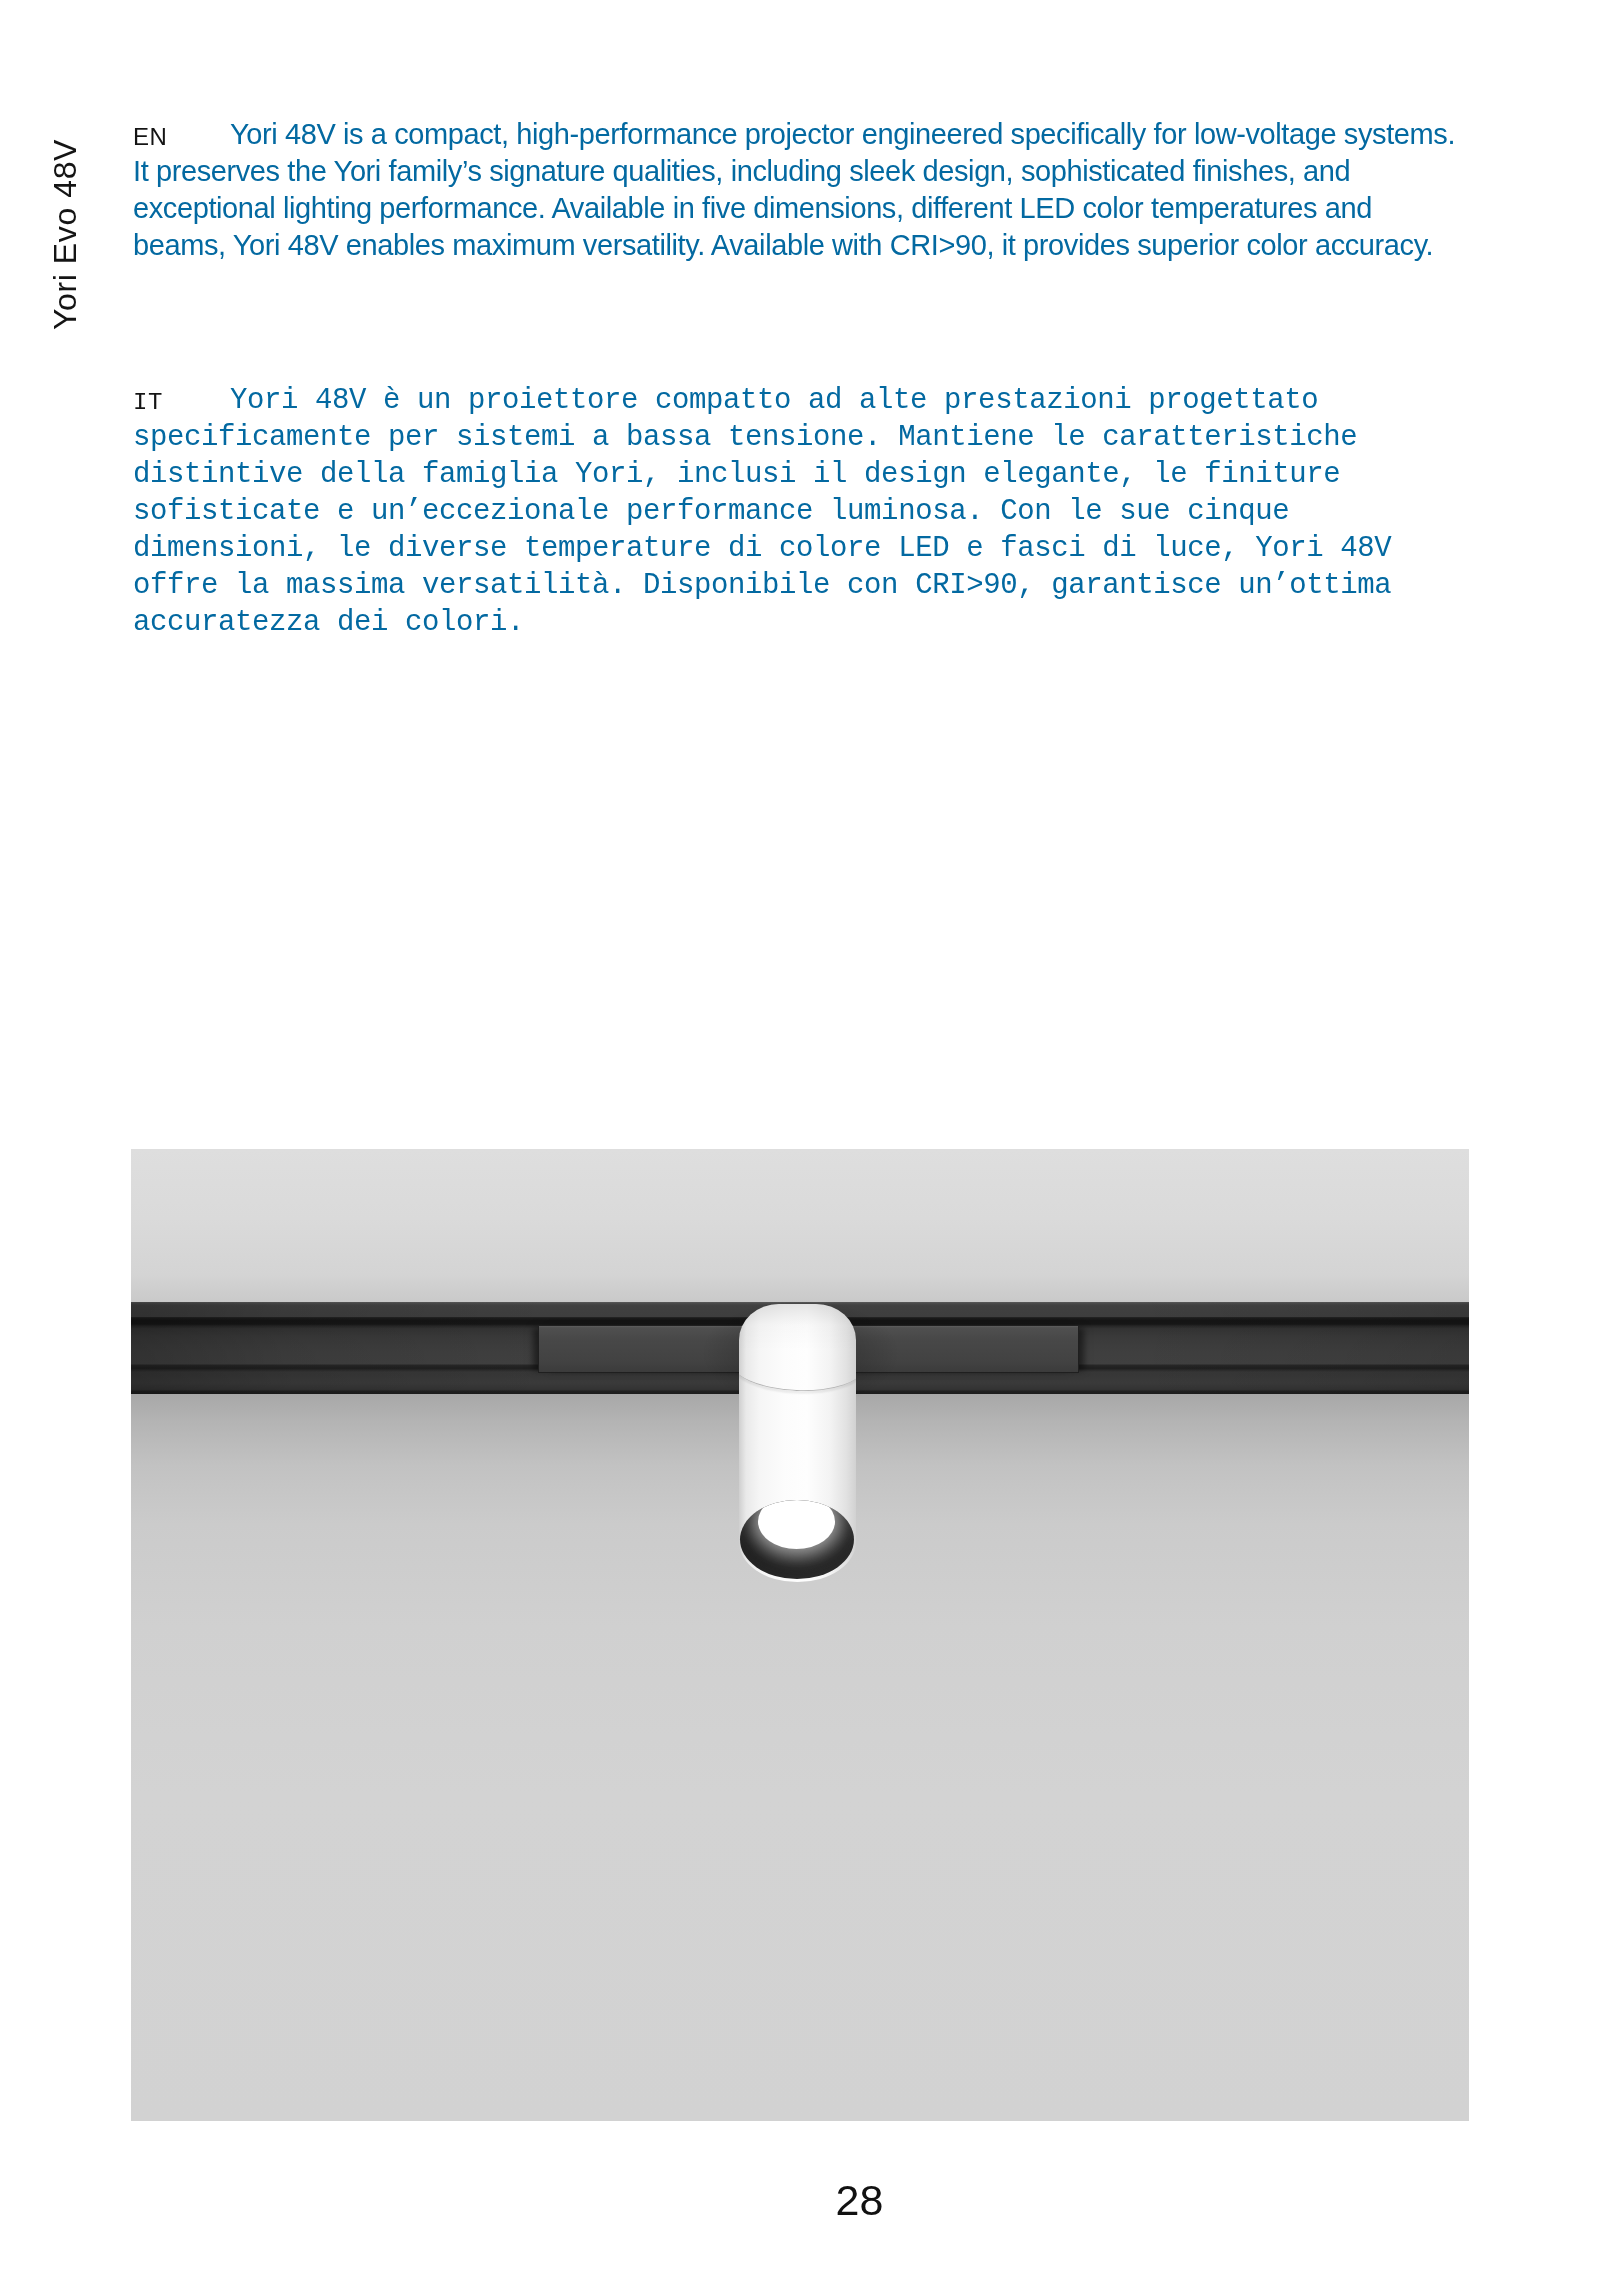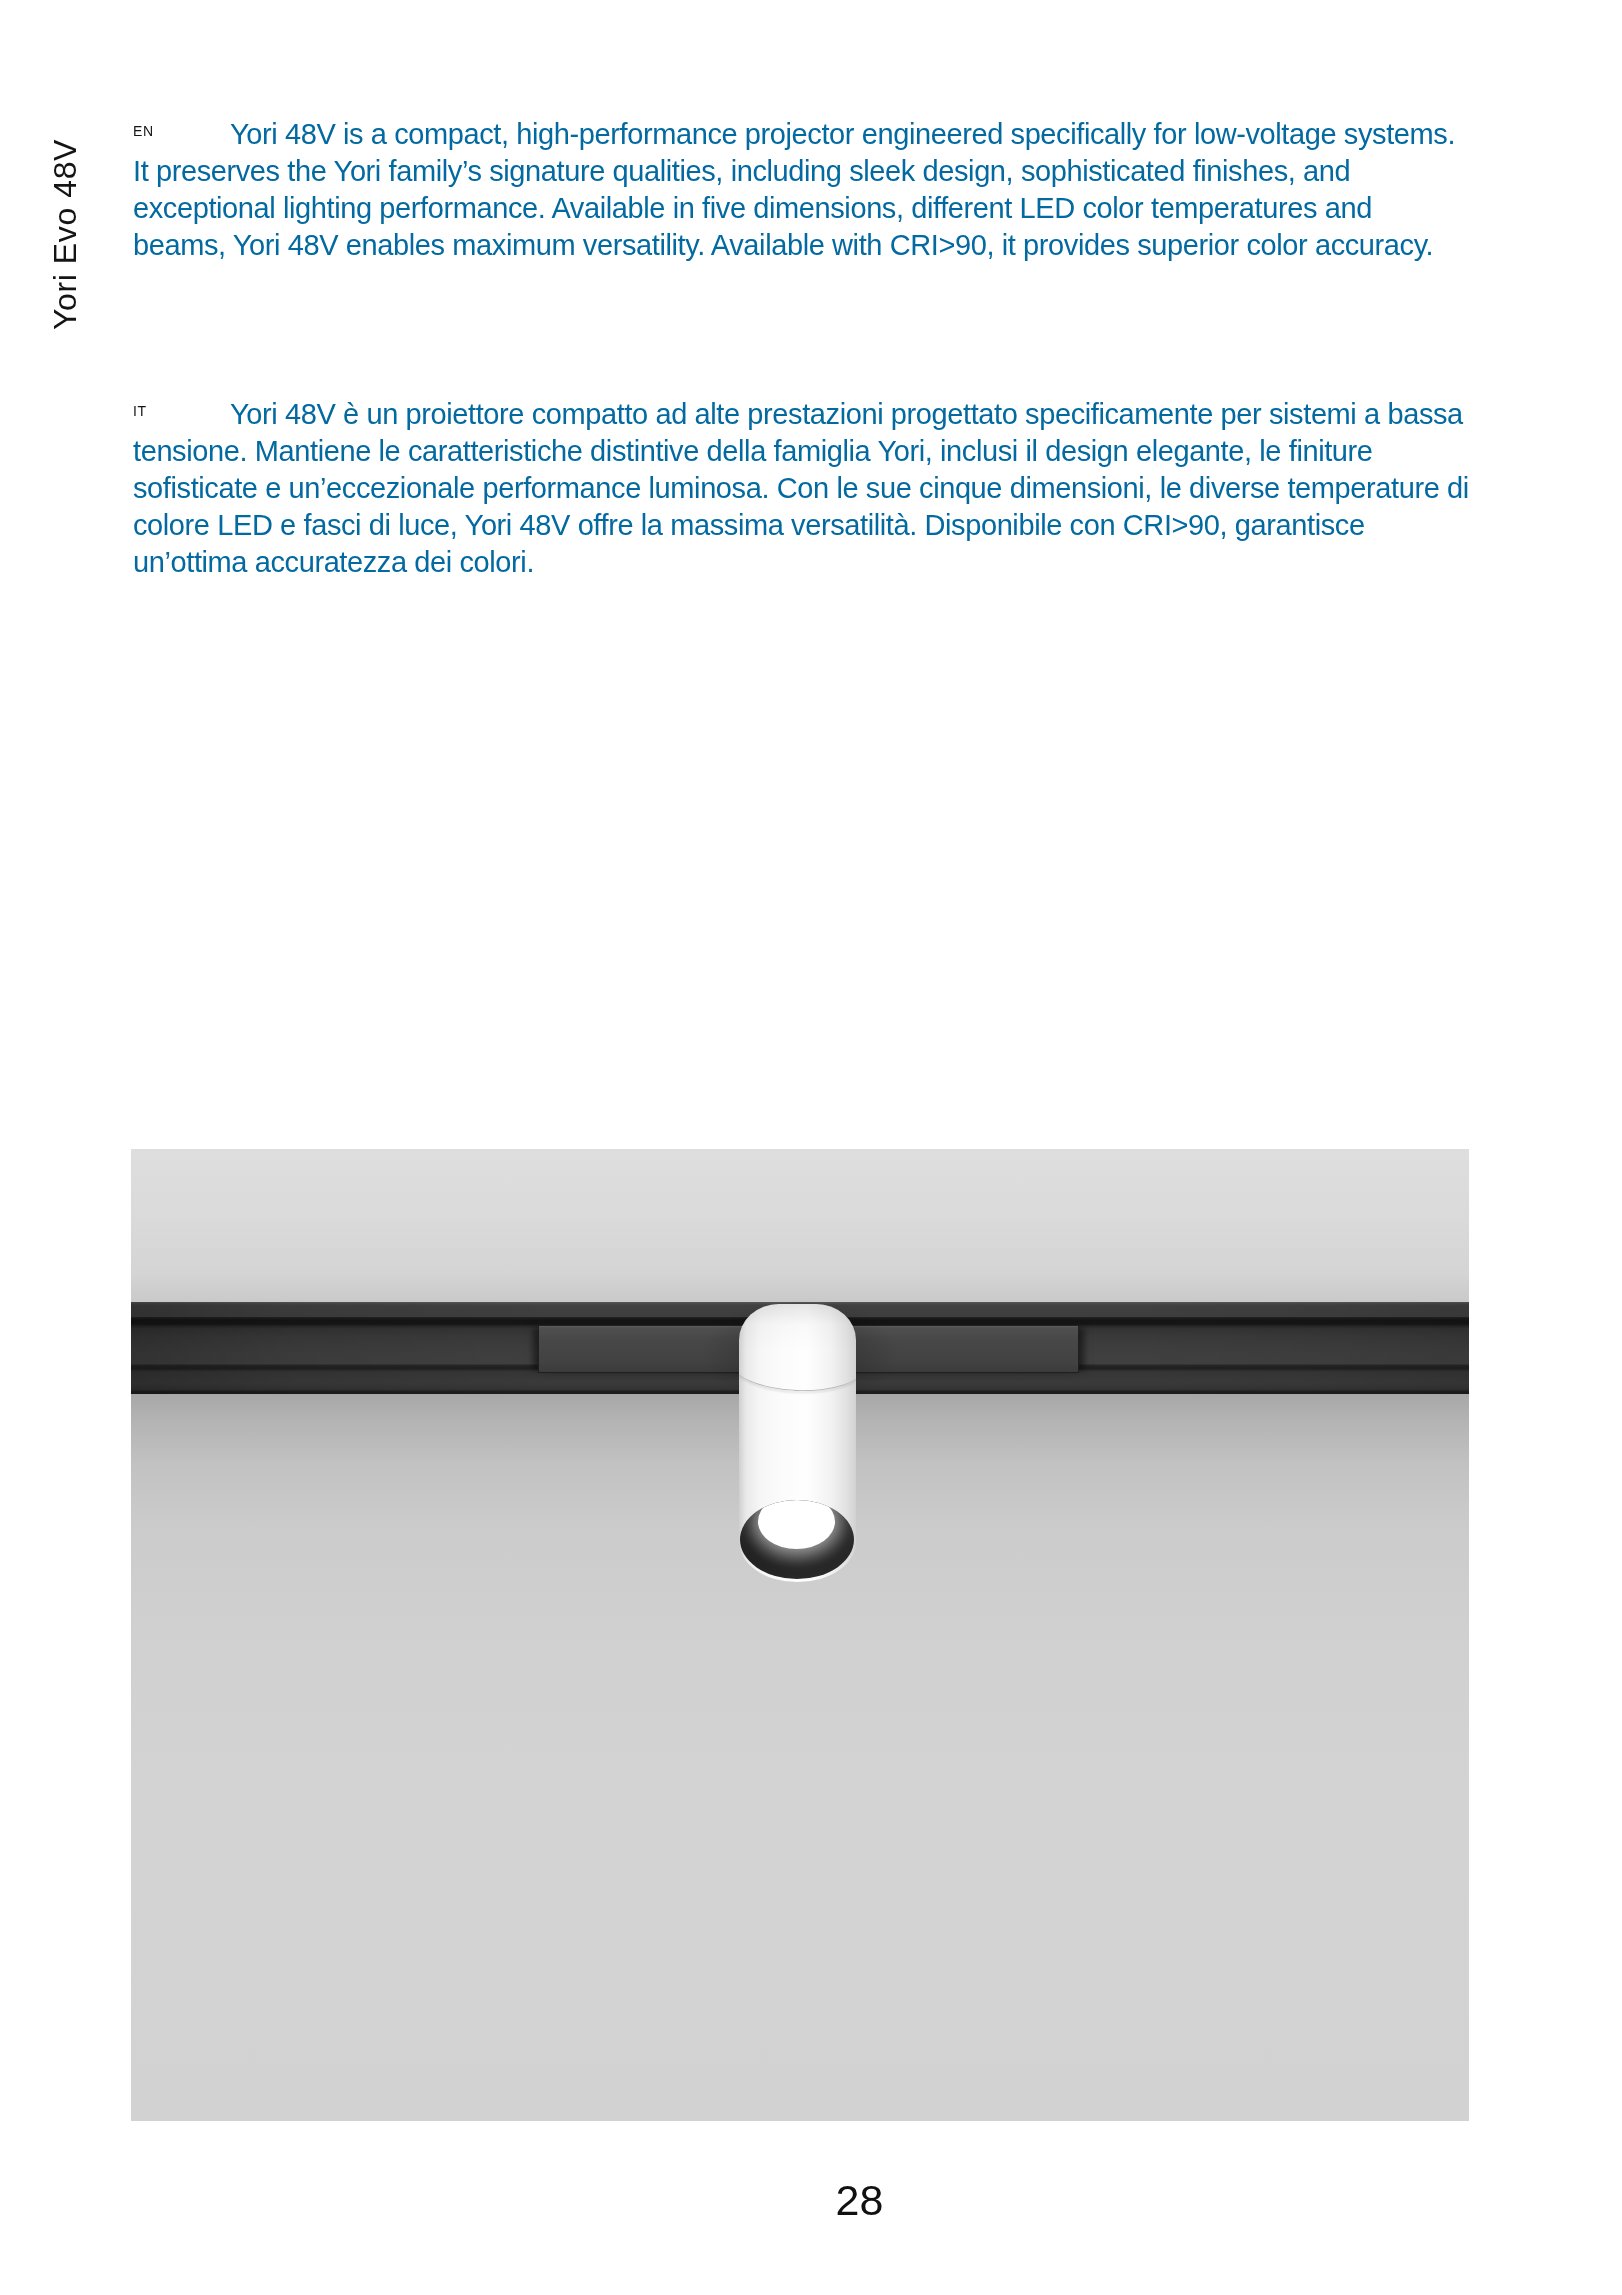--- a/index.html
+++ b/index.html
@@ -25,25 +25,25 @@
     color:#141414;
   }
 
   
   .text-block {
     position:absolute;
     left:133px;
     width:1339px;
   }
   .text-block.en { top:116px; }
-  .text-block.it { top:396px; }
+  .text-block.it { top:382px;font-family:Liberation Mono, monospace; }
   .lang-label {
     position:absolute;
     left:0; top:6.5px;
-    font-size:14px;
+    font-size:24px;
     letter-spacing:0.6px;
     color:#141414;
   }
   .text-block p {
     font-size:29px;
     line-height:37px;
     letter-spacing:-0.4px;
     text-indent:97px;
     color:#0369a1;
   }

